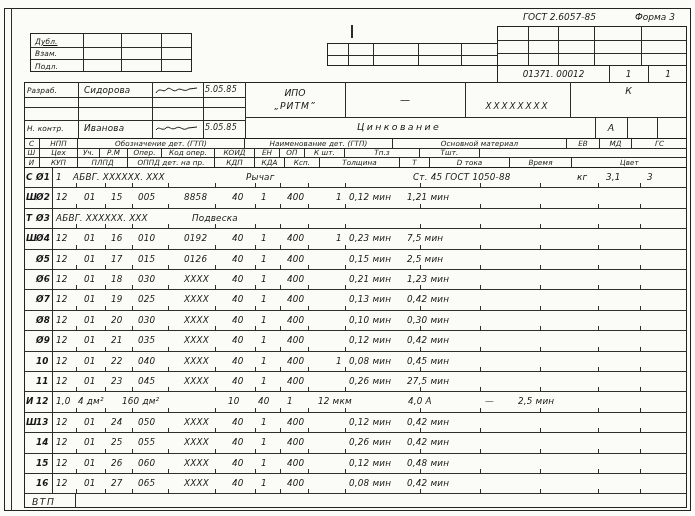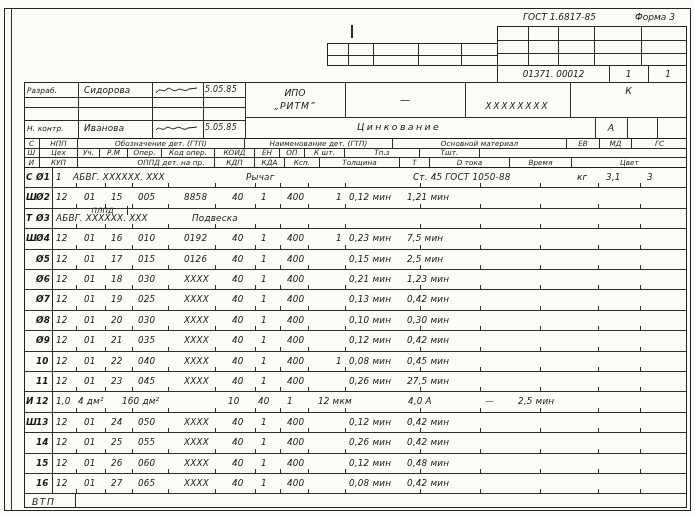--- a/index.html
+++ b/index.html
@@ -28,41 +28,51 @@
   .sig{position:absolute}
 </style>
 </head>
 <body>
 
 <div class="page">
 
   <div class="frame" style="left:4px;top:8px;width:687px;height:503px"></div>
   <div class="ln" style="left:11px;top:8px;width:1.2px;height:503px"></div>
 
+  <div class="frame" style="left:30px;top:33px;width:162px;height:39px;border-width:1px">
+    <div class="ln" style="left:0;top:12.5px;width:100%;height:1px"></div>
+    <div class="ln" style="left:0;top:25px;width:100%;height:1px"></div>
+    <div class="ln" style="left:52px;top:0;width:1px;height:100%"></div>
+    <div class="ln" style="left:90px;top:0;width:1px;height:100%"></div>
+    <div class="ln" style="left:130px;top:0;width:1px;height:100%"></div>
+    <div class="lbl" style="left:4px;top:2.5px;text-decoration:underline">Дубл.</div>
+    <div class="lbl" style="left:4px;top:15px">Взам.</div>
+    <div class="lbl" style="left:4px;top:27.5px">Подл.</div>
+  </div>
 
   <div class="ln" style="left:351px;top:25px;width:2px;height:13px"></div>
 
   <div class="frame" style="left:327px;top:43px;width:171px;height:23px;border-width:1px">
     <div class="ln" style="left:0;top:10.5px;width:100%;height:1px"></div>
     <div class="ln" style="left:20px;top:0;width:1px;height:100%"></div>
     <div class="ln" style="left:45px;top:0;width:1px;height:100%"></div>
     <div class="ln" style="left:90px;top:0;width:1px;height:100%"></div>
     <div class="ln" style="left:133px;top:0;width:1px;height:100%"></div>
   </div>
 
   <div class="frame" style="left:497px;top:26px;width:190px;height:40px;border-width:1px">
     <div class="ln" style="left:0;top:12.5px;width:100%;height:1px"></div>
     <div class="ln" style="left:0;top:25.5px;width:100%;height:1px"></div>
     <div class="ln" style="left:30px;top:0;width:1px;height:100%"></div>
     <div class="ln" style="left:60px;top:0;width:1px;height:100%"></div>
     <div class="ln" style="left:96px;top:0;width:1px;height:100%"></div>
     <div class="ln" style="left:143px;top:0;width:1px;height:100%"></div>
   </div>
 
-  <div class="abs ctr" style="left:497px;top:10px;width:125px;height:14px;font:italic 9px 'DejaVu Sans',sans-serif">ГОСТ 1.6817-85</div>
+  <div class="abs ctr" style="left:497px;top:10px;width:125px;height:14px;font:italic 9px 'DejaVu Sans',sans-serif">ГОСТ 2.6057-85</div>
   <div class="abs ctr" style="left:623px;top:10px;width:64px;height:14px;font:italic 9px 'DejaVu Sans',sans-serif">Форма 3</div>
 
   <div class="frame" style="left:497px;top:65px;width:190px;height:18px;border-width:1px">
     <div class="ln" style="left:111px;top:0;width:1px;height:100%"></div>
     <div class="ln" style="left:150px;top:0;width:1px;height:100%"></div>
     <div class="abs ctr" style="left:0;top:0;width:111px;height:100%;font:italic 8.8px 'DejaVu Sans',sans-serif">01371. 00012</div>
     <div class="abs ctr" style="left:111px;top:0;width:39px;height:100%;font:italic 8.8px 'DejaVu Sans',sans-serif">1</div>
     <div class="abs ctr" style="left:150px;top:0;width:40px;height:100%;font:italic 8.8px 'DejaVu Sans',sans-serif">1</div>
   </div>
 
@@ -126,21 +136,21 @@
         <div class="c" style="left: 231px; width: 25px;">ЕН</div>
         <div class="c" style="left: 256px; width: 25px;">ОП</div>
         <div class="c" style="left: 281px; width: 40px;">К шт.</div>
         <div class="c" style="left: 321px; width: 75px;">Тп.з</div>
         <div class="c" style="left: 396px; width: 60px;">Тшт.</div>
         <div class="c" style="left: 456px; width: 207px;"></div>
       </div>
       <div class="band b3" style="top: 158px; height: 10px;">
         <div class="c" style="left: 0px; width: 16px;">И</div>
         <div class="c" style="left: 16px; width: 38px;">КУП</div>
-        <div class="c" style="left: 54px; width: 50px; margin-top: 48px;">ПЛПД</div>
+        <div class="c" style="left: 54px; width: 50px;">ПЛПД</div>
         <div class="c" style="left: 104px; width: 87px;">ОППД дет. на пр.</div>
         <div class="c" style="left: 191px; width: 40px;">КДП</div>
         <div class="c" style="left: 231px; width: 30px;">КДА</div>
         <div class="c" style="left: 261px; width: 35px;">Ксп.</div>
         <div class="c" style="left: 296px; width: 80px;">Толщина</div>
         <div class="c" style="left: 376px; width: 30px;">Т</div>
         <div class="c" style="left: 406px; width: 80px;">D тока</div>
         <div class="c" style="left: 486px; width: 62px;">Время</div>
         <div class="c" style="left: 548px; width: 115px;">Цвет</div>
       </div>

